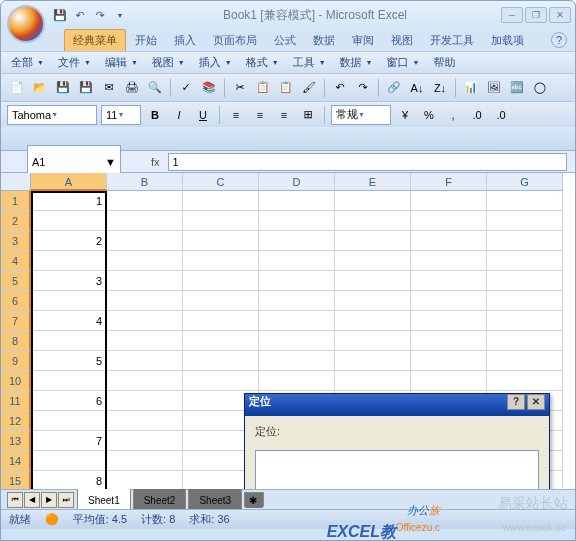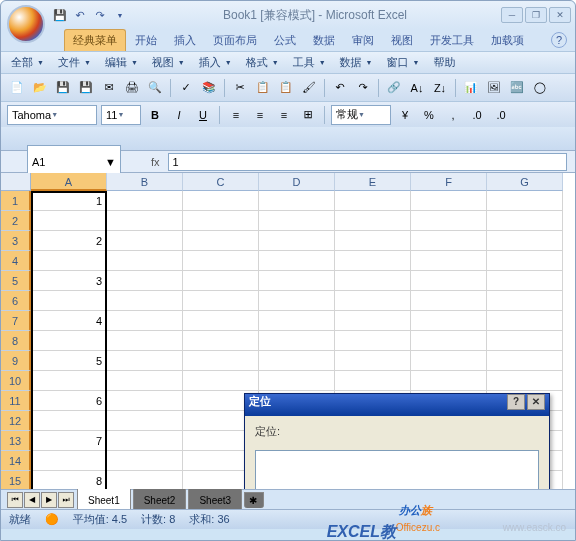--- a/index.html
+++ b/index.html
@@ -49,21 +49,21 @@
 .dlg-tbtn{width:18px;height:16px;background:#d4d0c8;border:1px solid #888;margin-left:2px;text-align:center;line-height:13px;color:#333;font-size:10px}
 .dlg-body{padding:8px 10px}
 .dlg-label{color:#333;margin-bottom:11px}
 .dlg-list{width:100%;height:100px;background:#fff;border:1px solid #7f9db9;display:flex;align-items:center;justify-content:center}
 .dlg-hint{color:#d00000;font-size:13px;font-weight:bold}
 .sheet-tabs{height:20px;background:#d5e5f6;display:flex;align-items:center;padding-left:6px;border-top:1px solid #9ab0cc}
 .nav-btn{width:16px;height:16px;border:1px solid #888;background:#ece9d8;text-align:center;line-height:13px;font-size:8px;margin-right:1px}
 .sheet-tab{padding:16px 10px;background:#fff;border:1px solid #888;border-bottom:none;margin-left:2px;border-radius:0 0 3px 3px;font-size:10px}
 .sheet-tab.inactive{background:#737373}
 .statusbar{height:20px;background:linear-gradient(#dae8f7,#c0d4ec);display:flex;align-items:center;padding:0 8px;gap:14px;color:#2a4a7a;border-top:1px solid #9ab0cc;position:relative}
-.watermark1{position:absolute;right:144px;bottom:22px;font-size:18px;font-weight:bold;color:#2060c0;font-style:italic;z-index:2}
+.watermark1{position:absolute;right:136px;bottom:22px;font-size:18px;font-weight:normal;color:#2060c0;font-style:italic;z-index:2}
 .watermark1 .o{color:#f08020}
 .watermark2{position:absolute;right:8px;bottom:28px;color:#b8c4d4;font-size:14px;z-index:2}
 .watermark3{position:absolute;right:10px;bottom:8px;color:#b8c4d4;font-size:10px;z-index:2}
 </style>
 </head>
 <body>
 
 <div class="window">
   <div class="titlebar">
     <div class="office-btn"></div>
@@ -413,16 +413,17 @@
 
   <div class="statusbar">
     <span>就绪</span>
     <span>🟠</span>
     <span>平均值: 4.5</span>
     <span>计数: 8</span>
     <span>求和: 36</span>
   </div>
 
   <div class="watermark1"><span>办公</span><span class="o">族</span></div>
+  <div class="watermark2">易采站长站</div>
   <div class="watermark3">www.easck.co</div>
   <div style="position:absolute;right:136px;bottom:8px;color:#f08020;font-size:10px;z-index:2">Officezu.c</div>
   <div style="position:absolute;right:180px;bottom:-2px;color:#3060b0;font-size:16px;font-weight:bold;z-index:2;font-style:italic">EXCEL教</div>
 </div>
 
 </body></html>

